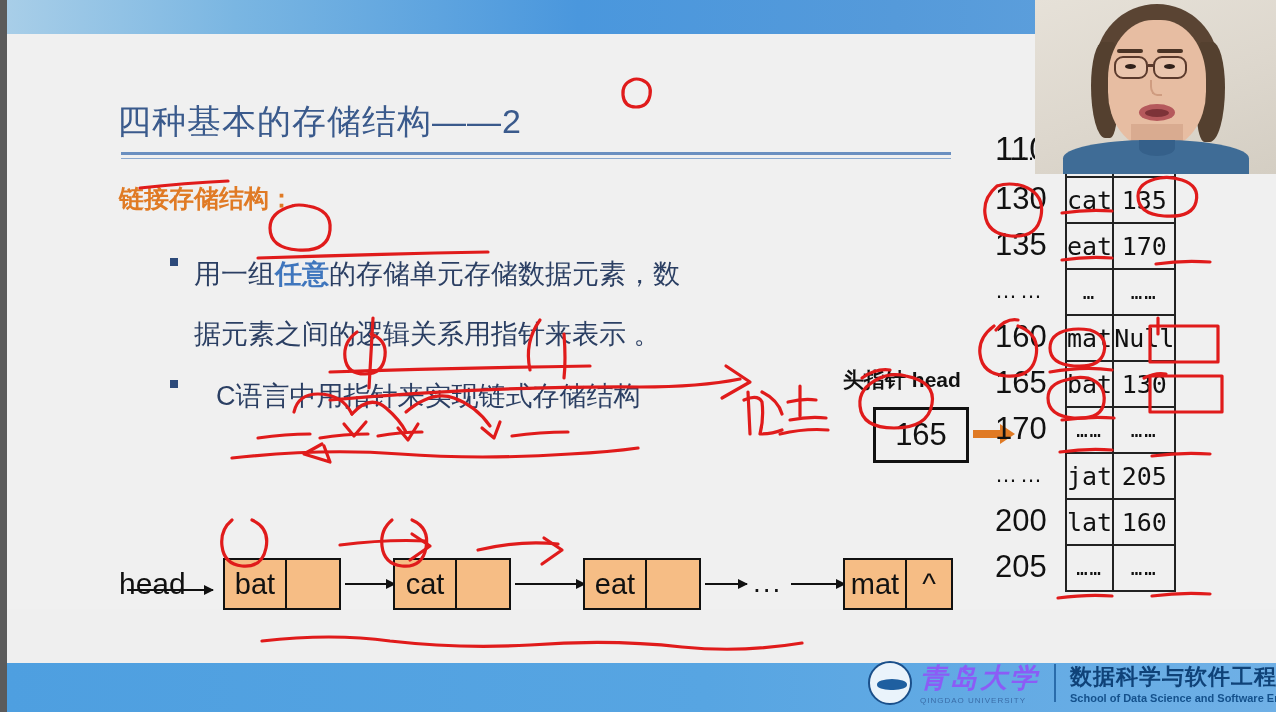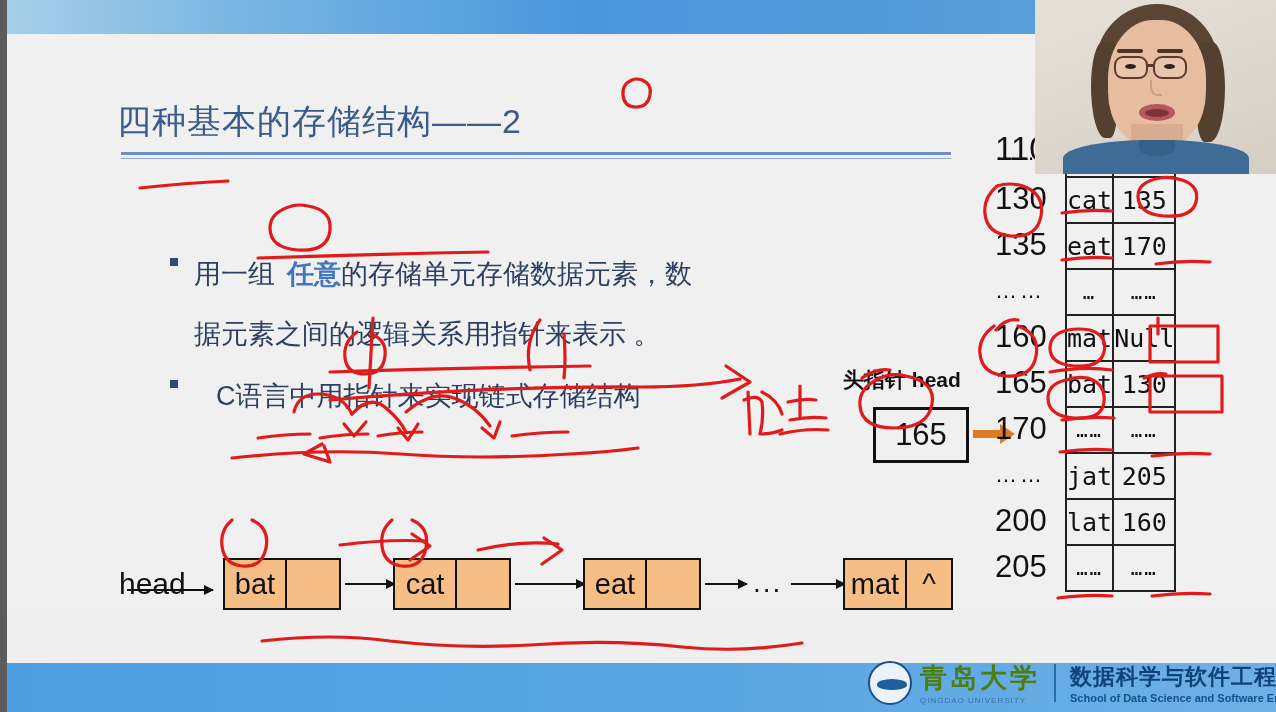--- a/index.html
+++ b/index.html
@@ -60,21 +60,21 @@
   .bullet-row { position: relative; margin-bottom: 2px; }
   .bmark {
     position: absolute; left: 0; top: 14px;
     width: 8px; height: 8px; background: #2d4a7a;
   }
   .btext {
     margin-left: 24px;
     font-size: 27px; color: #2b3f63; line-height: 60px;
     white-space: nowrap;
   }
-  .btext .hi { color: #3f76bd; font-weight: bold; margin-left: 12px; }
+  .btext .hi { color: #3f76bd; font-weight: bold; }
   .bullet-row.r2 .btext { margin-left: 46px; }
   .cont-line {
     margin-left: 24px;
     font-size: 27px; color: #2b3f63; line-height: 60px;
     white-space: nowrap;
   }
   
   .example {
     position: absolute; left: 163px; top: 418px;
     font-size: 27px; color: #5c86c4;
@@ -211,23 +211,24 @@
     flex: none;
   }
   .logo-seal::before {
     content: ""; position: absolute; left: 7px; top: 16px;
     width: 30px; height: 11px;
     background: #1f5fa0;
     border-radius: 50% 50% 45% 45%;
   }
   .logo-cn {
     font-family: "Liberation Serif", "DejaVu Serif", serif;
-    font-size: 27px; font-weight: bold; color: #4d7c0f;
+    font-size: 27px; font-weight: bold; color: #8b5cf6;
     letter-spacing: 3px;
     white-space: nowrap;
+    font-style: italic;
   }
   .logo-en-small {
     font-size: 8px; color: #3a6da8; letter-spacing: 1px;
     white-space: nowrap;
   }
   .logo-div {
     width: 2px; height: 38px; background: #2a6cab;
     margin: 0 6px;
   }
   .sch-cn {
@@ -344,20 +345,21 @@
 
   <div class="left-edge"></div>
   <div class="top-banner"></div>
 
   <div class="slide">
 
     <div class="title">四种基本的存储结构——2</div>
     <div class="title-rule1"></div>
     <div class="title-rule2"></div>
 
+    <div class="section-head">链接存储结构：</div>
 
     <div class="bullet-block">
       <div class="bullet-row r1">
         <span class="bmark"></span>
         <div class="btext"><span>用一组</span><span class="hi">任意</span><span>的存储单元存储数据元素，数</span></div>
         <div class="cont-line"><span>据元素之间的逻辑关系用</span><span class="hi">指针</span><span>来表示 。</span></div>
       </div>
       <div class="bullet-row r2">
         <span class="bmark"></span>
         <div class="btext">C语言中用指针来实现链式存储结构</div>

